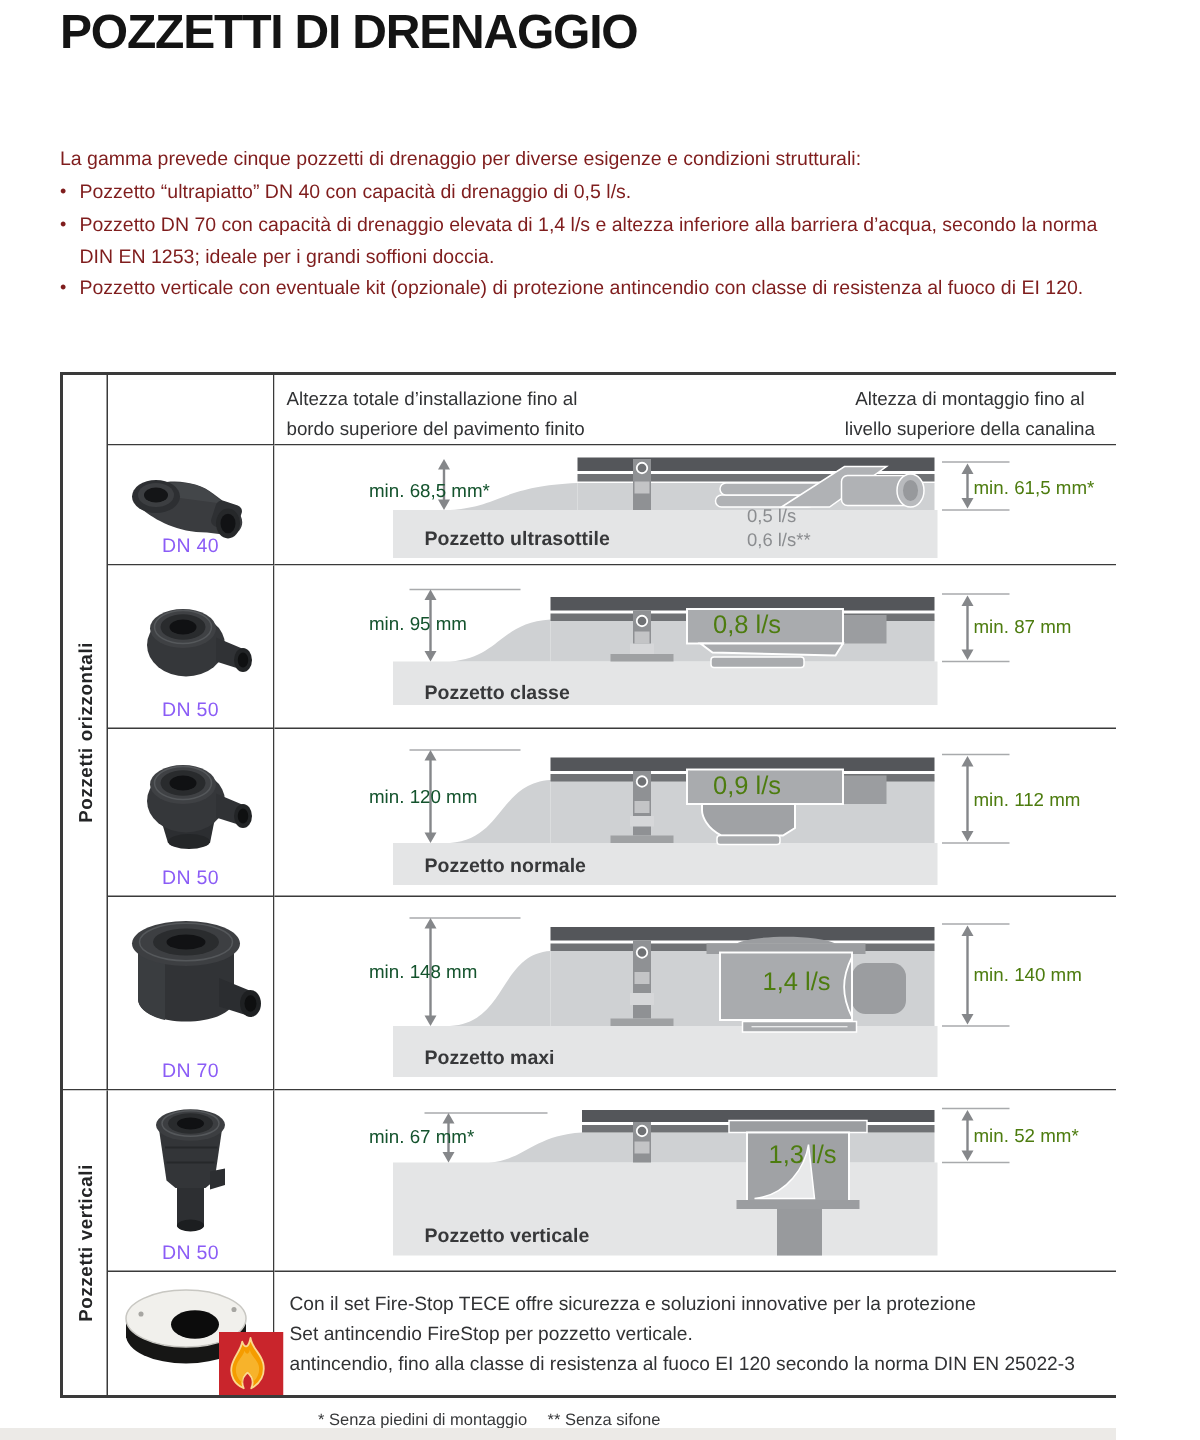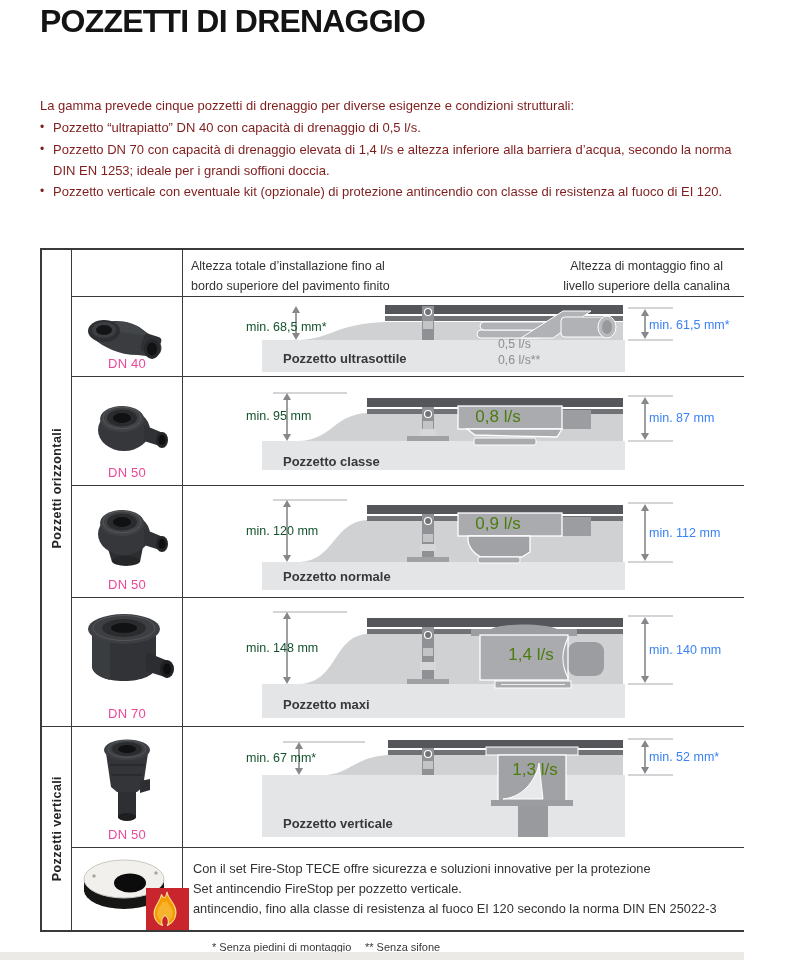--- a/index.html
+++ b/index.html
@@ -18,26 +18,26 @@
   .bB{border-bottom:1.5px solid #3a3a3a;}
   .group-cell{display:flex;align-items:center;justify-content:center;}
   .vlabel{writing-mode:vertical-rl;transform:rotate(180deg);font-weight:bold;font-size:12.5px;
           letter-spacing:.4px;color:#232425;white-space:nowrap;}
   .hl{position:absolute;left:8px;top:6px;font-size:12.5px;line-height:20px;color:#313234;white-space:nowrap;}
   .hr{position:absolute;right:24px;top:6px;font-size:12.5px;line-height:20px;color:#313234;
       text-align:center;white-space:nowrap;}
   .diag{overflow:hidden;}
   .diag svg{position:absolute;left:0;top:0;}
   .mL{position:absolute;left:21px;transform:translateY(-50%);font-size:12.5px;color:#14532d;white-space:nowrap;margin-left:42px;}
-  .mR{position:absolute;left:466px;transform:translateY(-50%);font-size:12.5px;color:#3b82f6;white-space:nowrap;}
+  .mR{position:absolute;left:466px;transform:translateY(-50%);font-size:12.5px;color:#4d7c0f;white-space:nowrap;}
   .poz{position:absolute;left:100px;font-size:13px;font-weight:bold;color:#37383a;white-space:nowrap;}
   .flow{position:absolute;transform:translate(-50%,-50%);font-size:17px;color:#4d7c0f;white-space:nowrap;}
   .flow2{position:absolute;font-size:12.3px;line-height:15.5px;color:#8b8d90;white-space:nowrap;}
   .dn{position:absolute;bottom:5px;left:0;width:100%;text-align:center;font-size:13px;
-      letter-spacing:.2px;color:#ec4899;}
+      letter-spacing:.2px;color:#8b5cf6;}
   .prod{position:absolute;}
   .fire-lines{position:absolute;left:10px;top:11px;font-size:12.8px;line-height:20px;
               color:#313234;white-space:nowrap;}
   .flame-box{position:absolute;left:74px;top:40px;width:43px;height:42px;z-index:2;}
   .fnote{position:absolute;top:941px;font-size:11px;color:#37383a;white-space:nowrap;}
   .scan-edge{position:absolute;left:0;top:952px;width:800px;height:8px;background:#eceae7;}
 </style>
 </head>
 <body>
 

